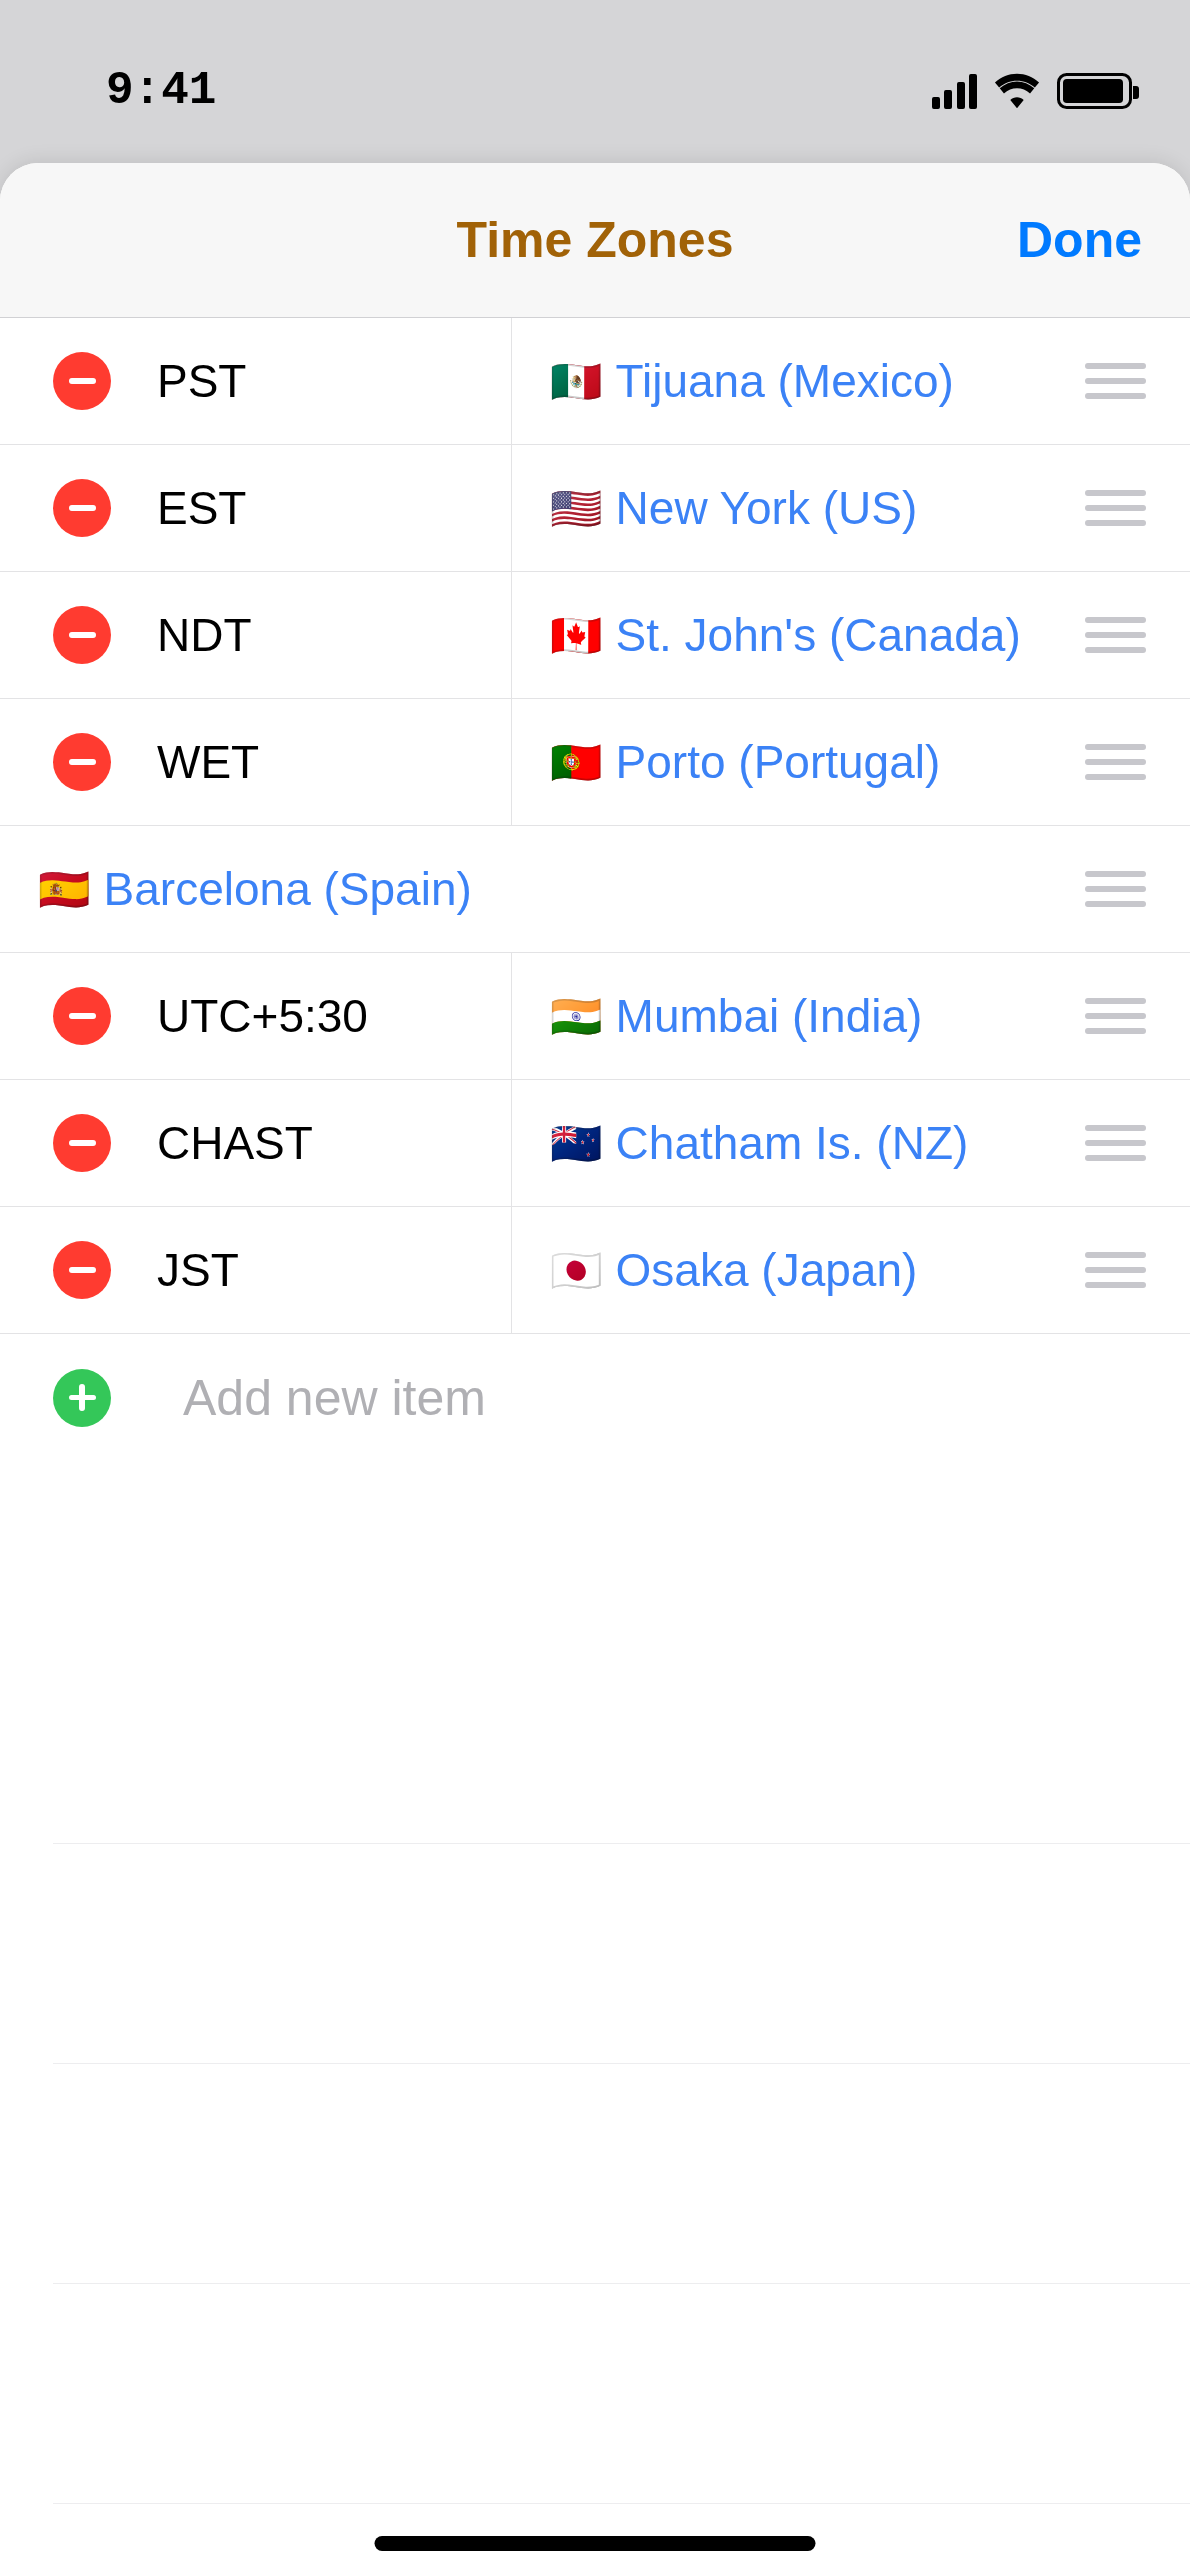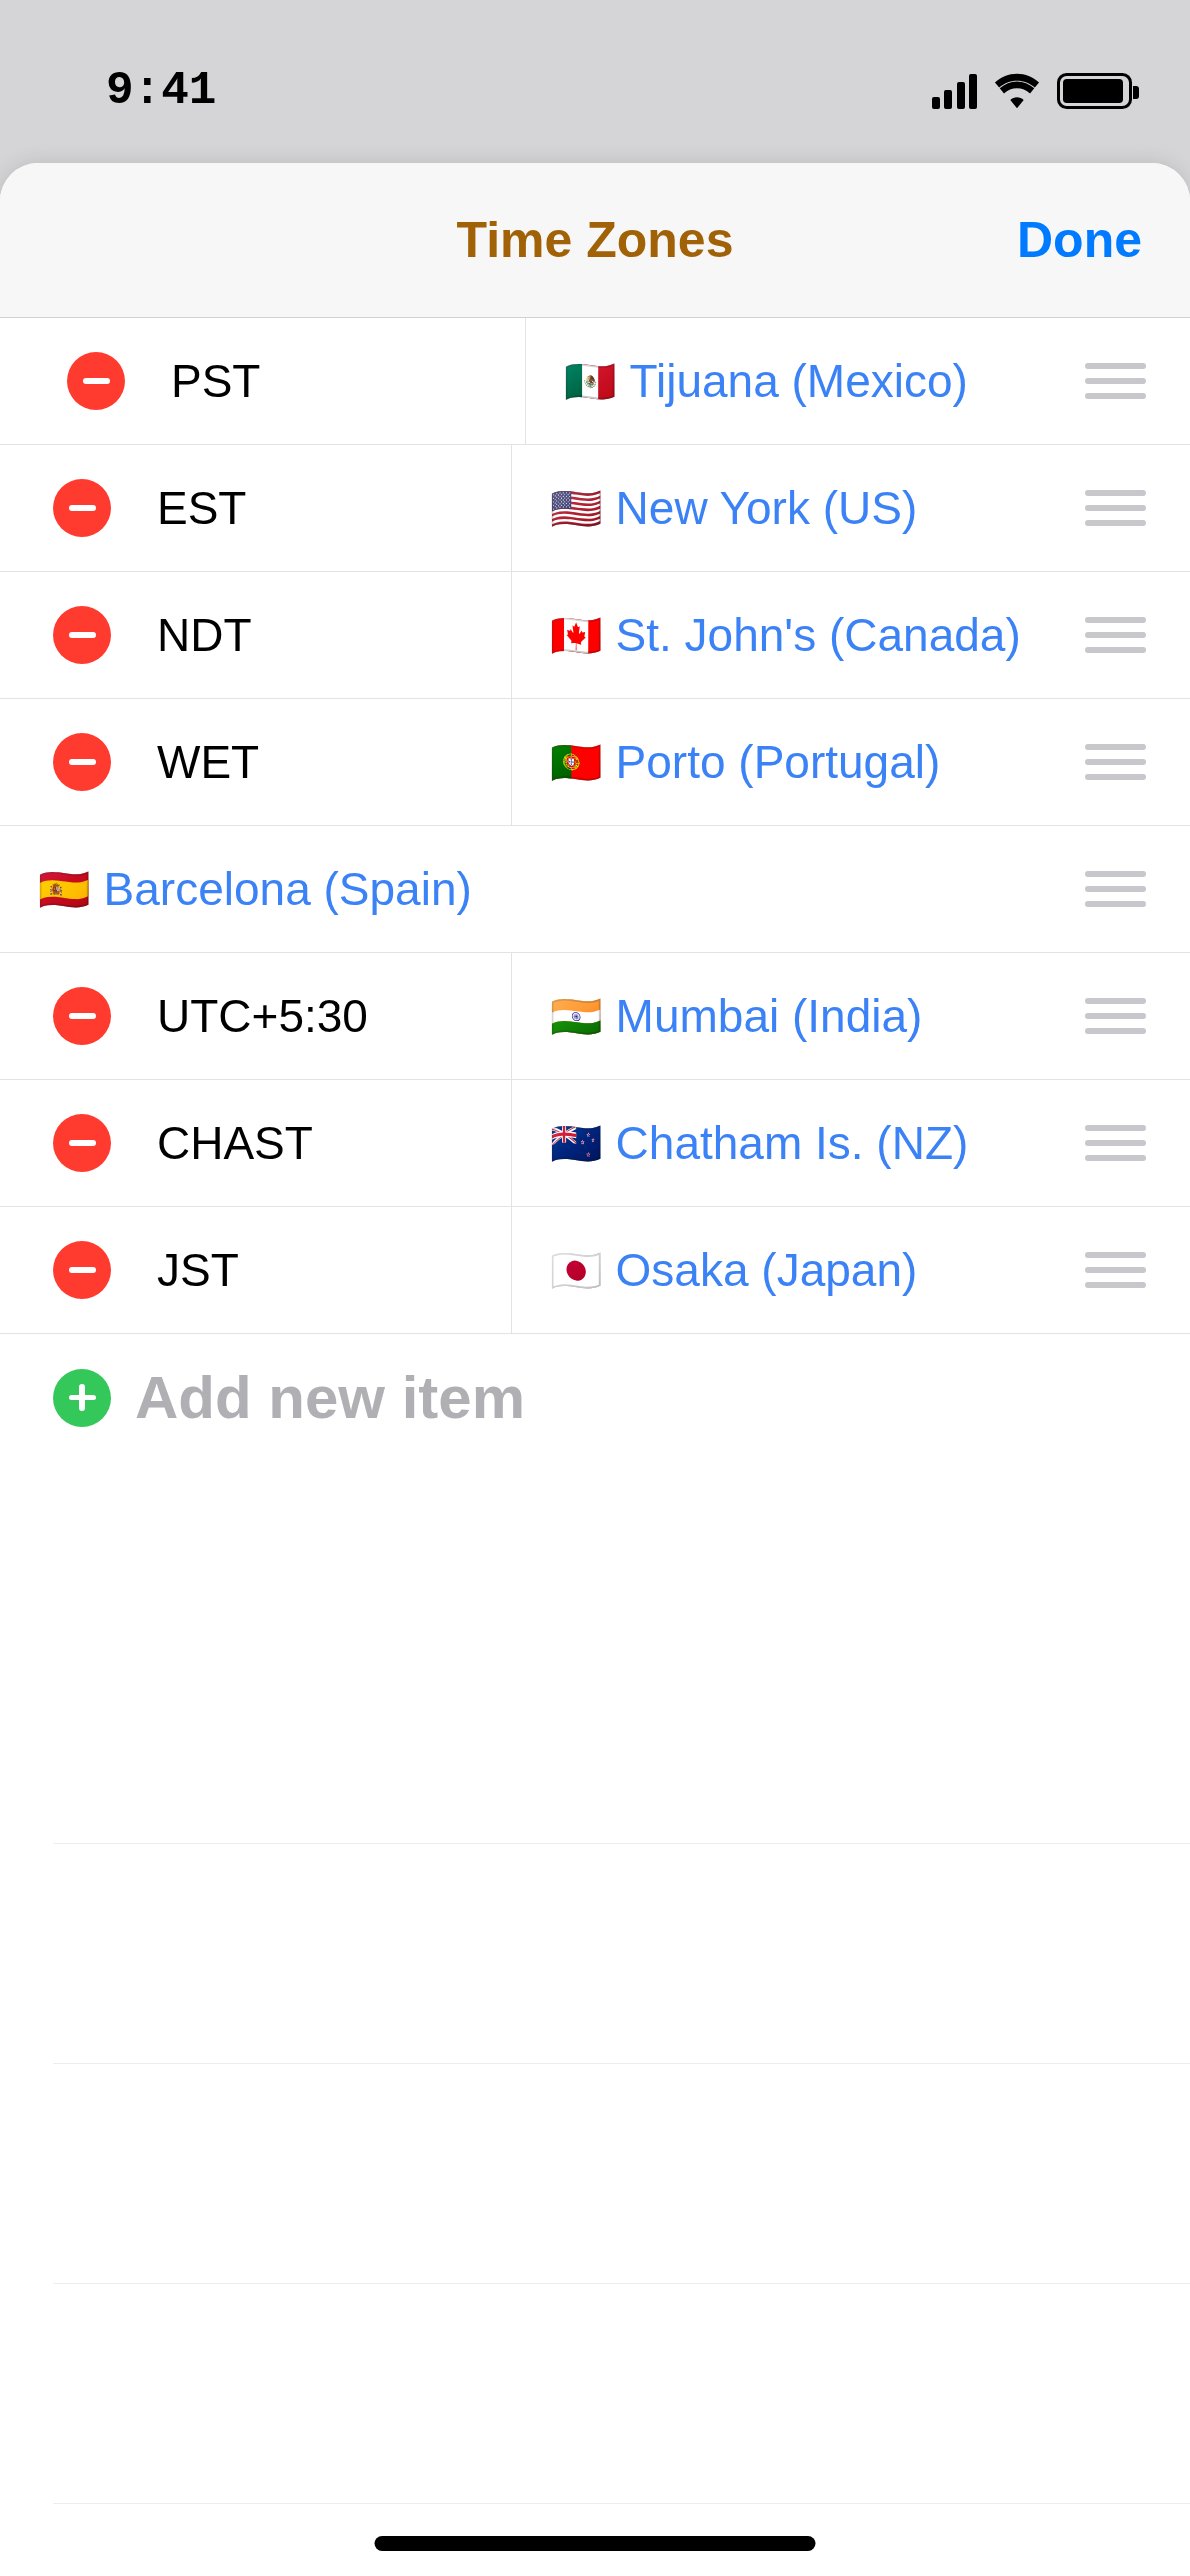--- a/index.html
+++ b/index.html
@@ -89,21 +89,21 @@
   }
 
   
   .table { width: 100%; }
   .row {
     display: flex;
     align-items: stretch;
     height: 127px;
     border-bottom: 1px solid #e3e3e5;
   }
-  .row.first { border-top: none; padding-left: 14px; }
+  .row.first { border-top: none; }
   .cell-left {
     flex: 0 0 512px;
     display: flex;
     align-items: center;
     padding-left: 53px;
     border-right: 1px solid #e3e3e5;
     position: relative;
   }
   
   .cell-right {
@@ -166,24 +166,24 @@
     width: 61px; height: 5.8px; background: #c7c7cc; border-radius: 2.9px; display:block;
   }
 
   .add-row {
     display: flex; align-items: center;
     height: 127px;
     padding-left: 53px;
     border-bottom: none;
   }
   .add-label {
-    font-size: 60px;
+    font-size: 50px;
     color: #b0b0b4;
-    margin-left: 24px;
-    font-weight: 700;
+    margin-left: 72px;
+    font-weight: 400;
   }
 
   
   .empty-rows {
     margin-left: 53px;
     margin-right: 0;
     margin-top: 163px;
   }
   .empty-row {
     height: 220px;

